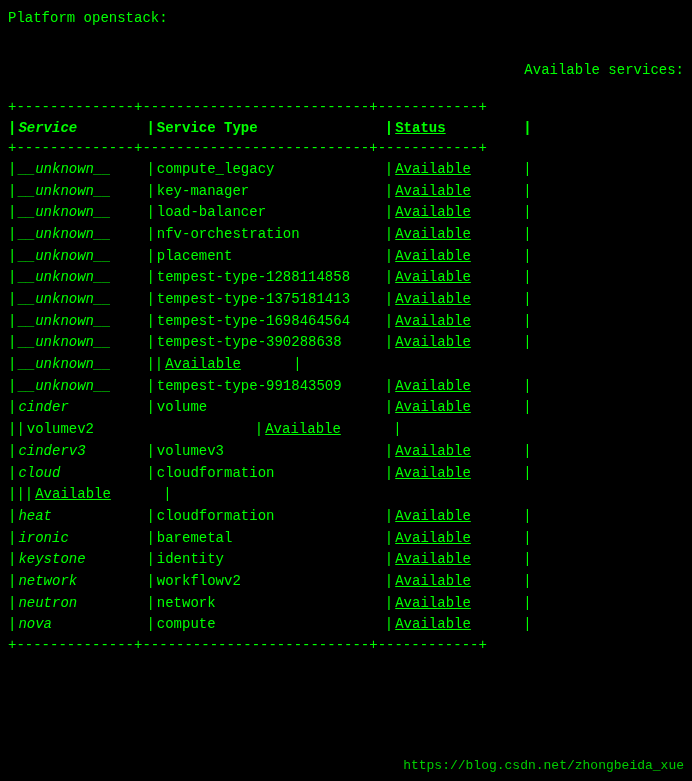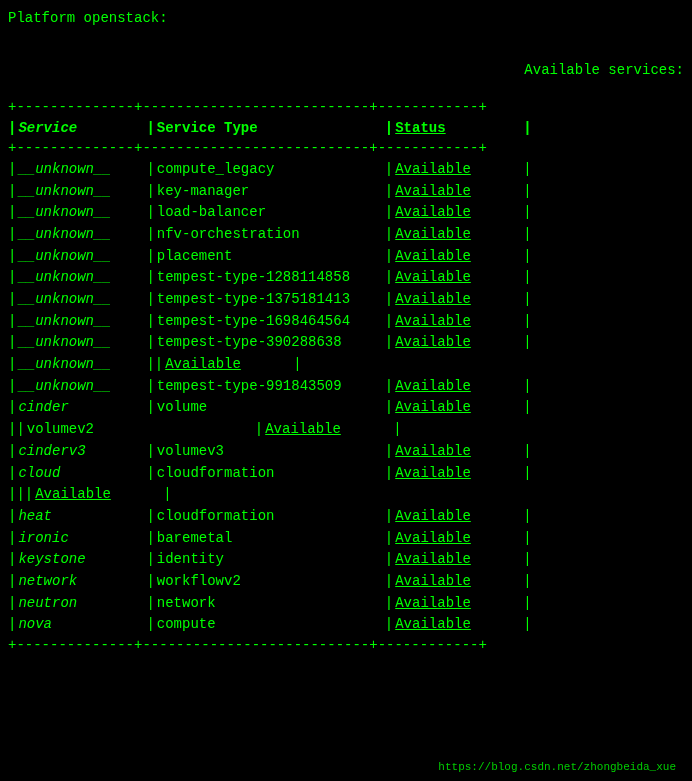--- a/index.html
+++ b/index.html
@@ -71,23 +71,23 @@
       color: #00ff00;
     }
 
     .header-row {
       font-weight: bold;
     }
 
     .watermark {
       position: absolute;
       bottom: 8px;
-      right: 16px;
-      color: #00ff00;
-      font-size: 11px;
+      right: 8px;
+      color: #00ff00;
+      font-size: 13px;
       opacity: 0.8;
       margin-left: 39px;
     }
 
     .divider-line {
       white-space: pre;
       display: block;
       line-height: 1.4;
       color: #00ff00;
     }

